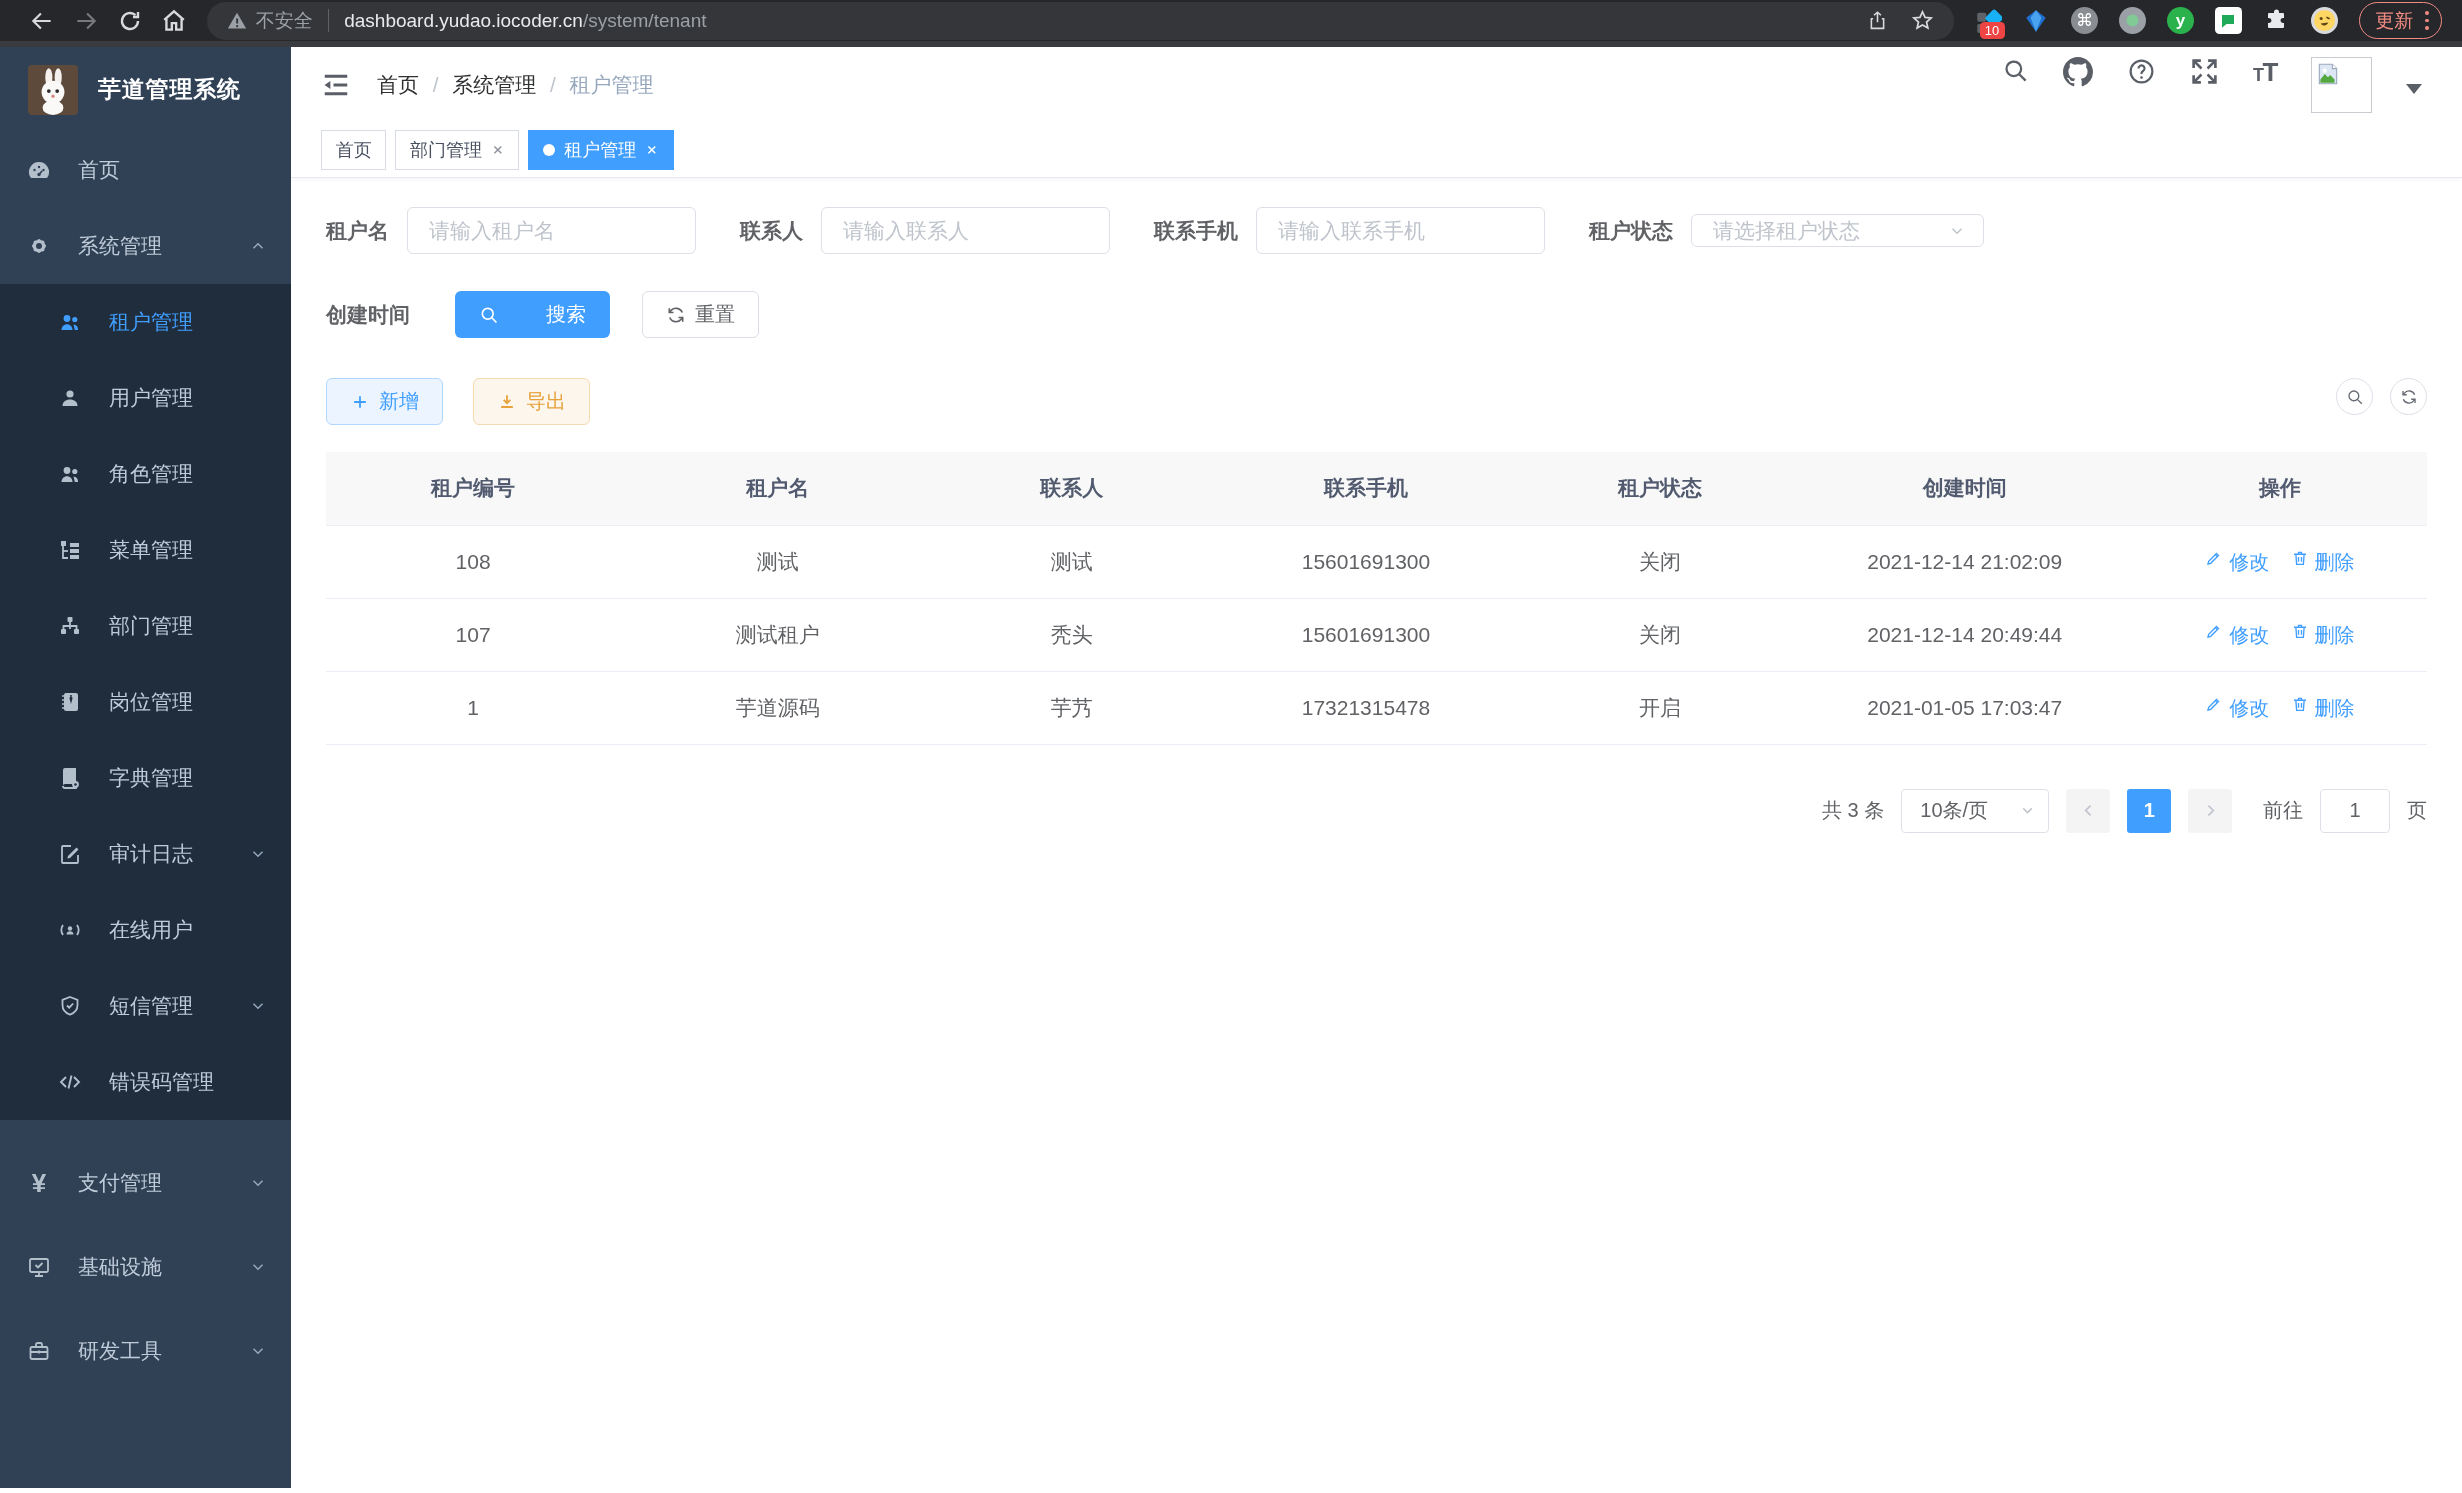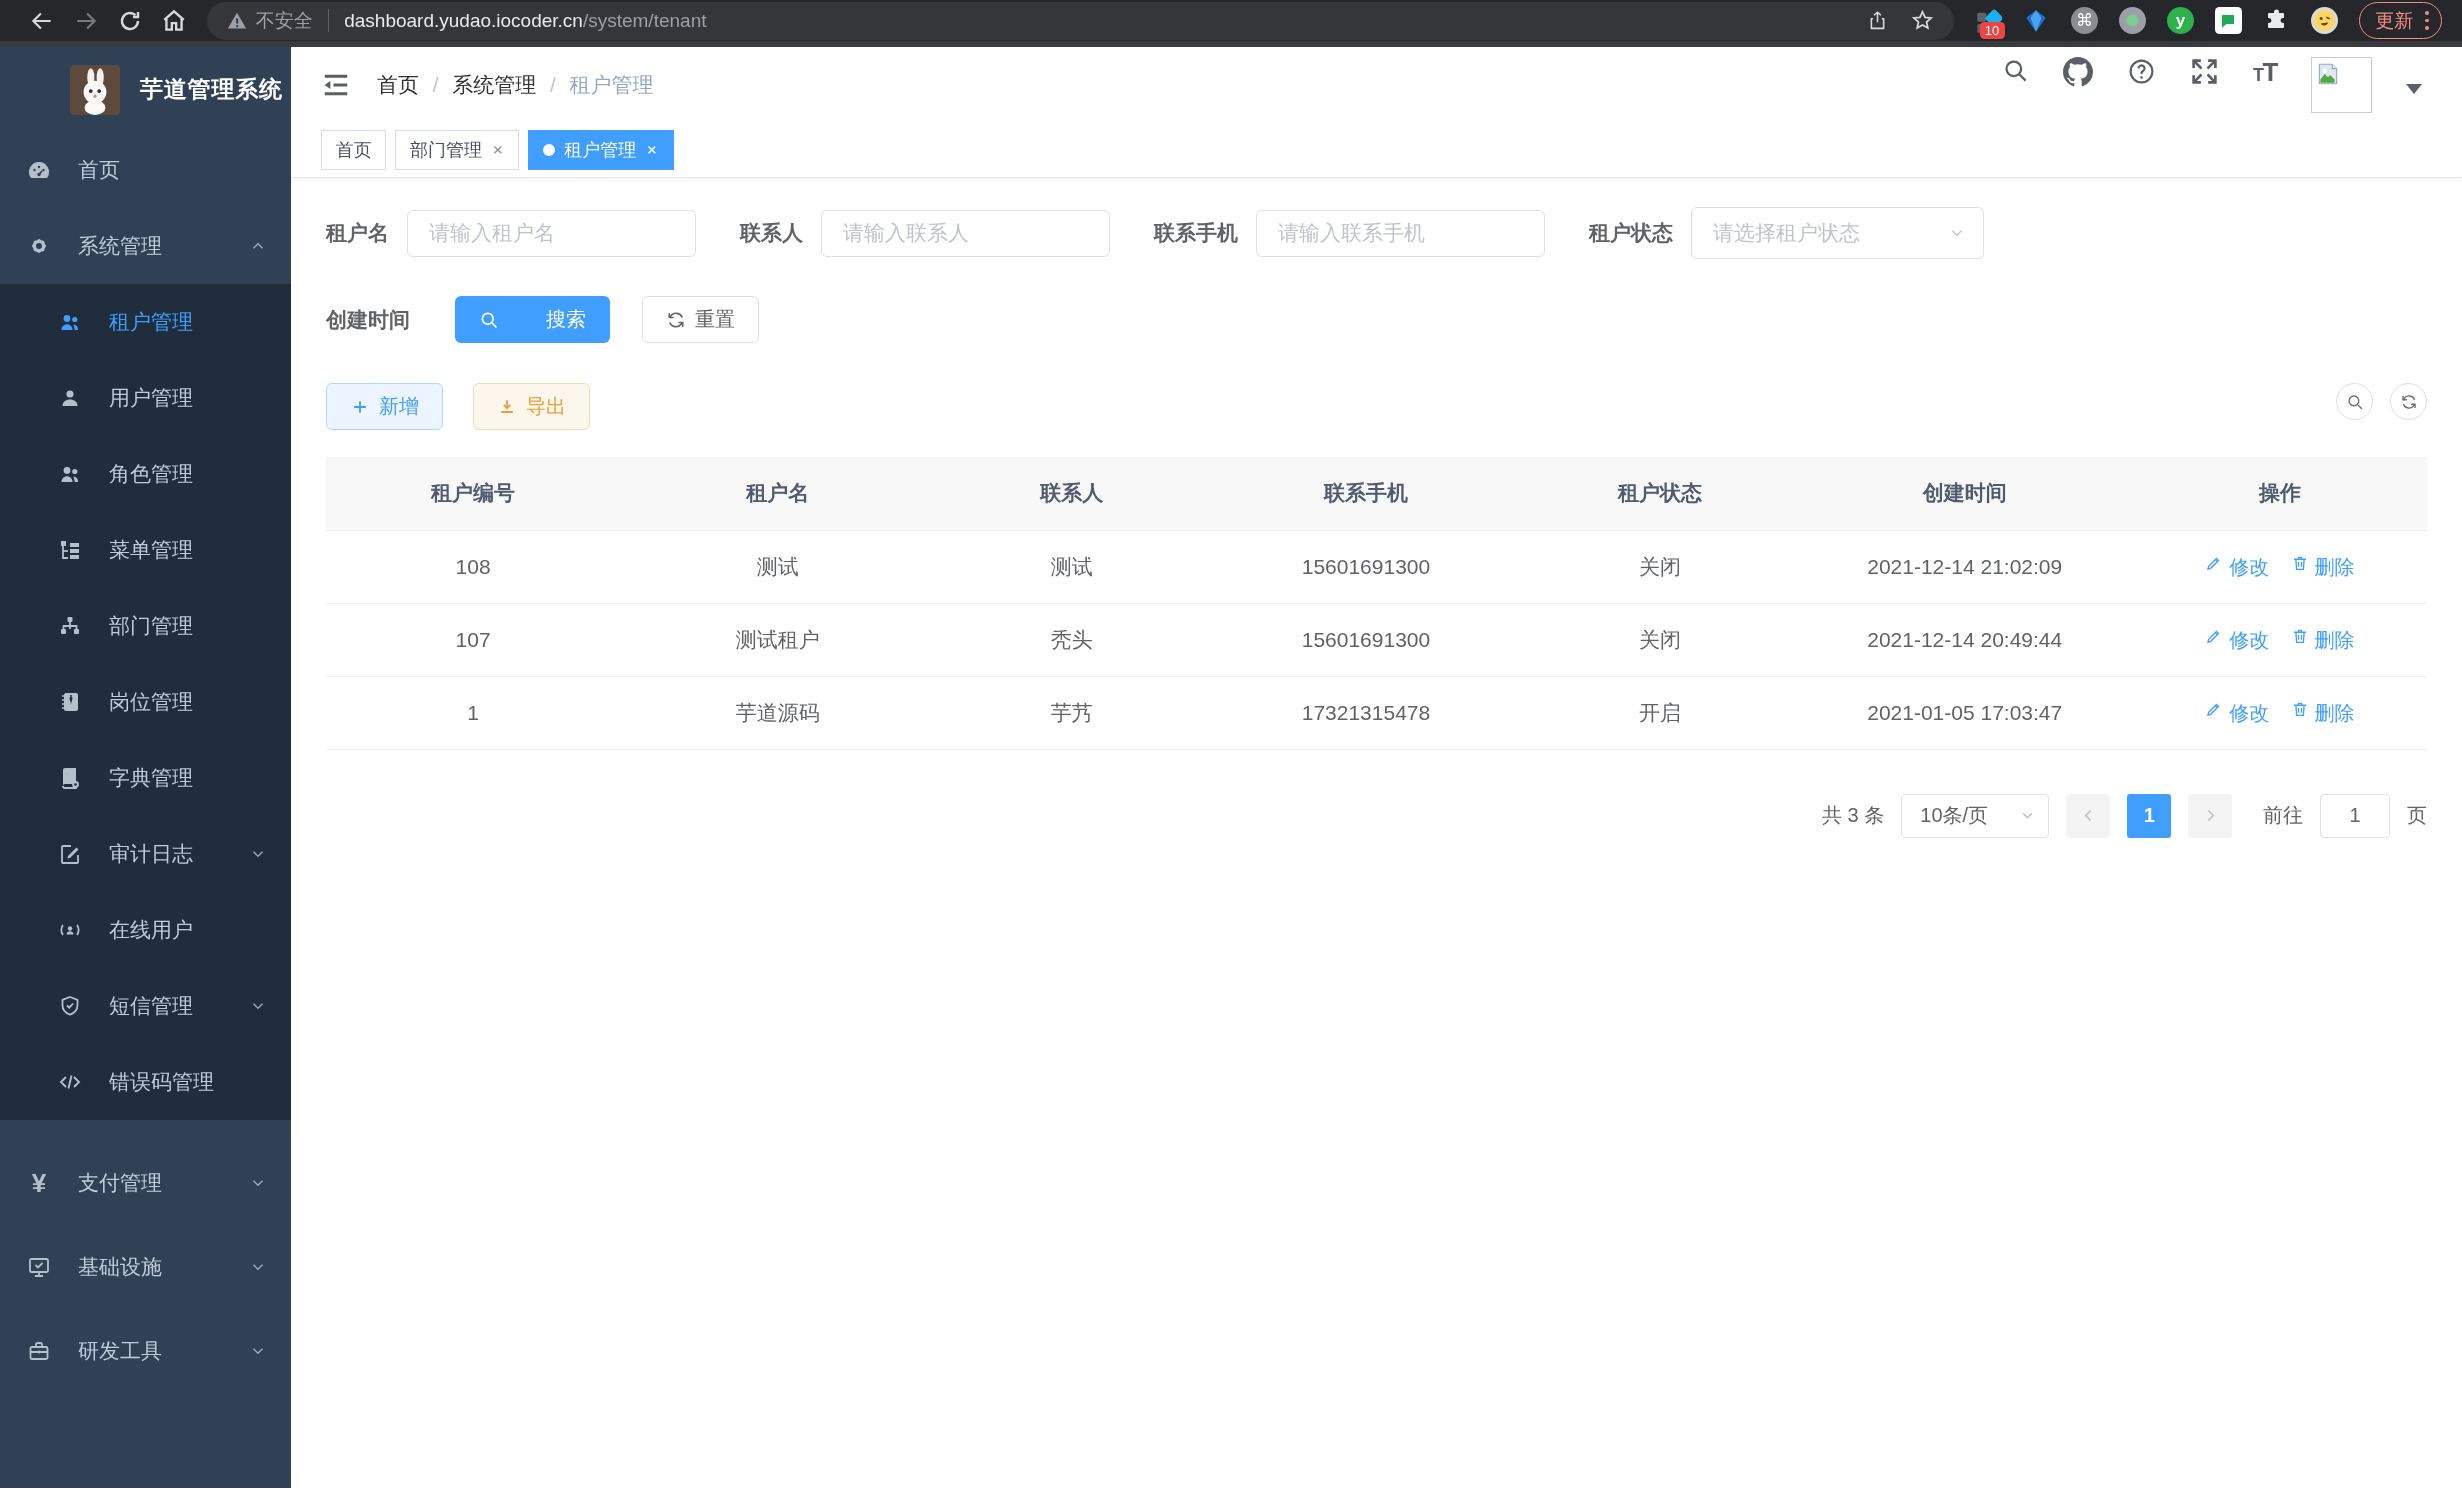--- a/index.html
+++ b/index.html
@@ -28,21 +28,21 @@
   .circ { width:27px; height:27px; border-radius:50%; display:flex; align-items:center; justify-content:center;
     font-size:17px; color:#fff; }
   .update-pill { border:1.5px solid #f28b82; color:#f28b82; height:37px; border-radius:20px;
     display:flex; align-items:center; gap:12px; padding:0 12px 0 15px; margin-left:13.7px; font-size:19px; }
   .vdots { display:flex; flex-direction:column; gap:3.8px; }
   .vdots i { width:3.8px; height:3.8px; border-radius:50%; background:#f28b82; }
 
   
   .app { display:flex; height:1441px; }
   .sidebar { width:291px; flex-shrink:0; background:#304156; color:#bfcbd9; }
-  .logo-row { height:85px; display:flex; align-items:center; padding-left:70px; gap:20px; }
+  .logo-row { height:85px; display:flex; align-items:center; padding-left:28px; gap:20px; }
   .logo-img { width:50px; height:50px; border-radius:4.6px; background:#6b5846; display:flex;
     align-items:center; justify-content:center; overflow:hidden; }
   .logo-title { color:#fff; font-size:23px; font-weight:600; letter-spacing:0.8px; }
   .mi { height:76px; display:flex; align-items:center; padding:0 24px 0 27px; font-size:21px; color:#bfcbd9; cursor:pointer; }
   .mi .ico { width:24px; height:24px; margin-right:27px; color:#b4bfcc; flex-shrink:0; }
   .mi .chev { margin-left:auto; color:#97a8be; }
   .submenu { background:#1f2d3d; }
   .submenu .mi { height:76px; padding-left:58px; }
   .mi.active { color:#409eff; }
   .mi.active .ico { color:#409eff; }
@@ -78,21 +78,21 @@
 
   
   .content { padding:29px 35px; flex:1; }
   .frow { display:flex; align-items:center; }
   .fgroup { display:flex; align-items:center; margin-right:44px; }
   .flabel { font-size:21px; font-weight:700; color:#606266; margin-right:18px; white-space:nowrap; }
   .finput { width:289px; height:47px; border:1.5px solid #dcdfe6; border-radius:6px; padding:0 21px;
     font-size:21px; color:#606266; outline:none; background:#fff;
     font-family:"Liberation Sans","DejaVu Sans",sans-serif; }
   .finput::placeholder { color:#bfc4cc; }
-  .fselect { width:293px; height:52px; border:1.5px solid #dcdfe6; border-radius:6px; padding:0 17px 0 21px;
+  .fselect { width:293px; height:33px; border:1.5px solid #dcdfe6; border-radius:6px; padding:0 17px 0 21px;
     display:flex; align-items:center; font-size:21px; color:#bfc4cc; background:#fff; cursor:pointer; }
   .fselect .chev { margin-left:auto; color:#c0c4cc; }
   .frow2 { margin-top:37px; }
   .daterange { width:350px; height:47px; border:1.5px solid #dcdfe6; border-radius:6px; display:flex;
     align-items:center; padding:0 15px; font-size:21px; color:#bfc4cc; gap:17px; background:#fff; }
   .daterange .dsep { color:#606266; }
   .btn { height:47px; border-radius:6px; font-size:20px; display:inline-flex; align-items:center;
     gap:9px; padding:0 23px; cursor:pointer; border:1.5px solid transparent; background:#fff;
     font-family:"Liberation Sans","DejaVu Sans",sans-serif; }
   .btn-primary { background:#409eff; color:#fff; margin-left:27px;gap:47px; }

